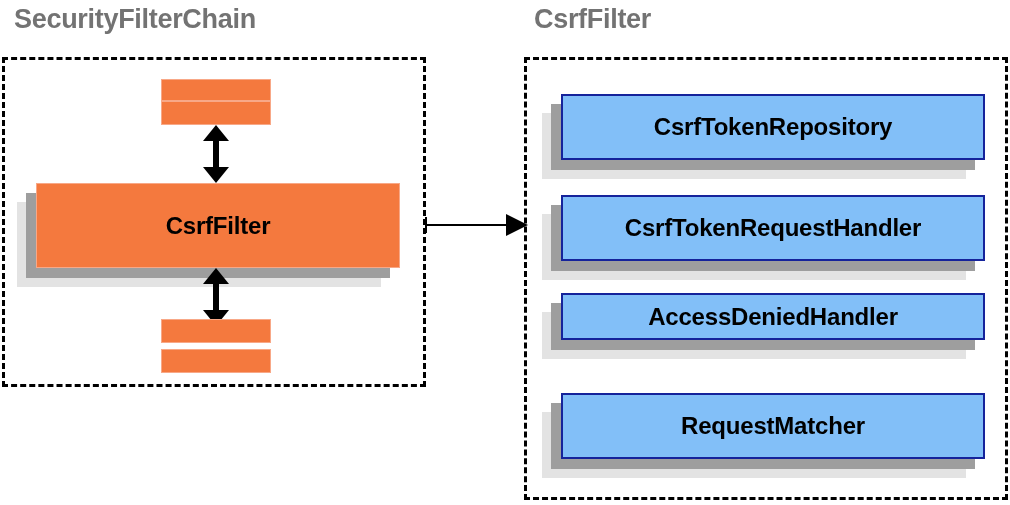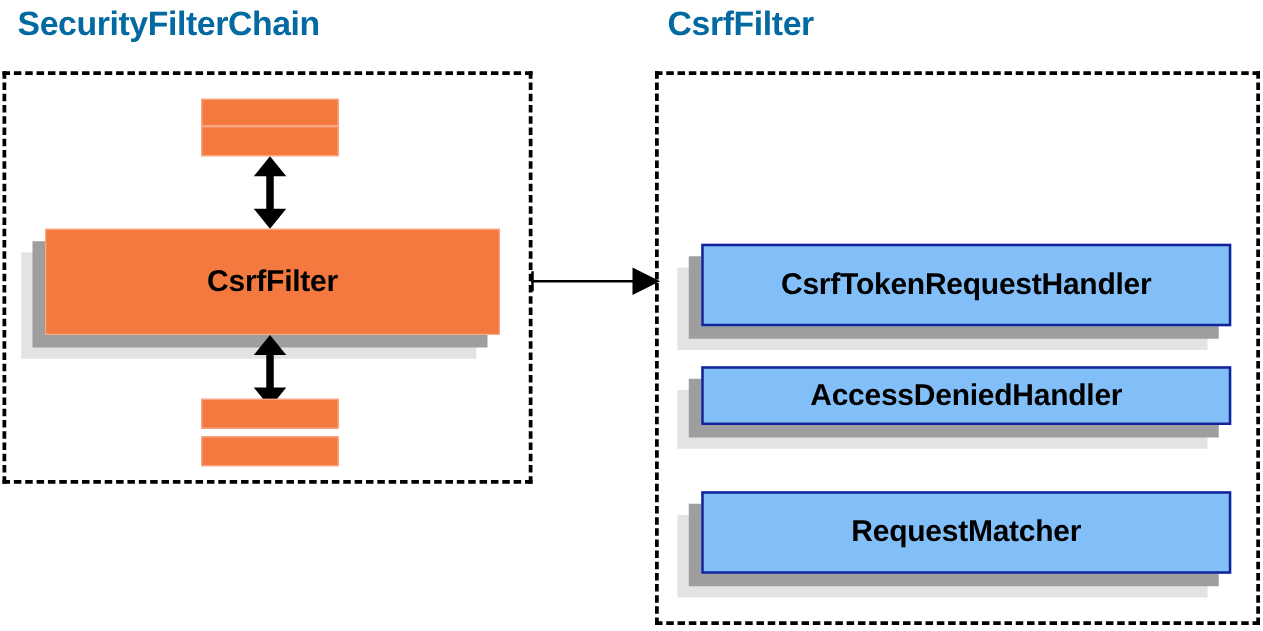--- a/index.html
+++ b/index.html
@@ -14,21 +14,21 @@
     background: #ffffff;
     overflow: hidden;
     font-family: "Liberation Sans", sans-serif;
   }
 
   
   .panel-title {
     position: absolute;
     font-size: 27px;
     font-weight: bold;
-    color: #0369a1;
+    color: #737373;
     letter-spacing: -0.3px;
     white-space: nowrap;
     line-height: 1;
   }
   #title-left  { left: 14px;  top: 6px; }
   #title-right { left: 534px; top: 6px; }
 
   
   .panel {
     position: absolute;
@@ -180,20 +180,27 @@
   <div class="h-arrow" style="left:425px; top:214px; width:103px;">
     <div class="tail"></div>
     <div class="stem"></div>
     <div class="head"></div>
   </div>
 
   <div id="title-right" class="panel-title">CsrfFilter</div>
 
   <div id="panel-right" class="panel"></div>
 
+  <div class="shadow-box box-blue" style="left:561px; top:94px; width:424px; height:66px;">
+    <div class="shadow-far"></div>
+    <div class="shadow-near"></div>
+    <div class="face">
+      <span class="label">CsrfTokenRepository</span>
+    </div>
+  </div>
 
   <div class="shadow-box box-blue" style="left:561px; top:195px; width:424px; height:66px;">
     <div class="shadow-far"></div>
     <div class="shadow-near"></div>
     <div class="face">
       <span class="label">CsrfTokenRequestHandler</span>
     </div>
   </div>
 
   <div class="shadow-box box-blue" style="left:561px; top:293px; width:424px; height:47px;">

